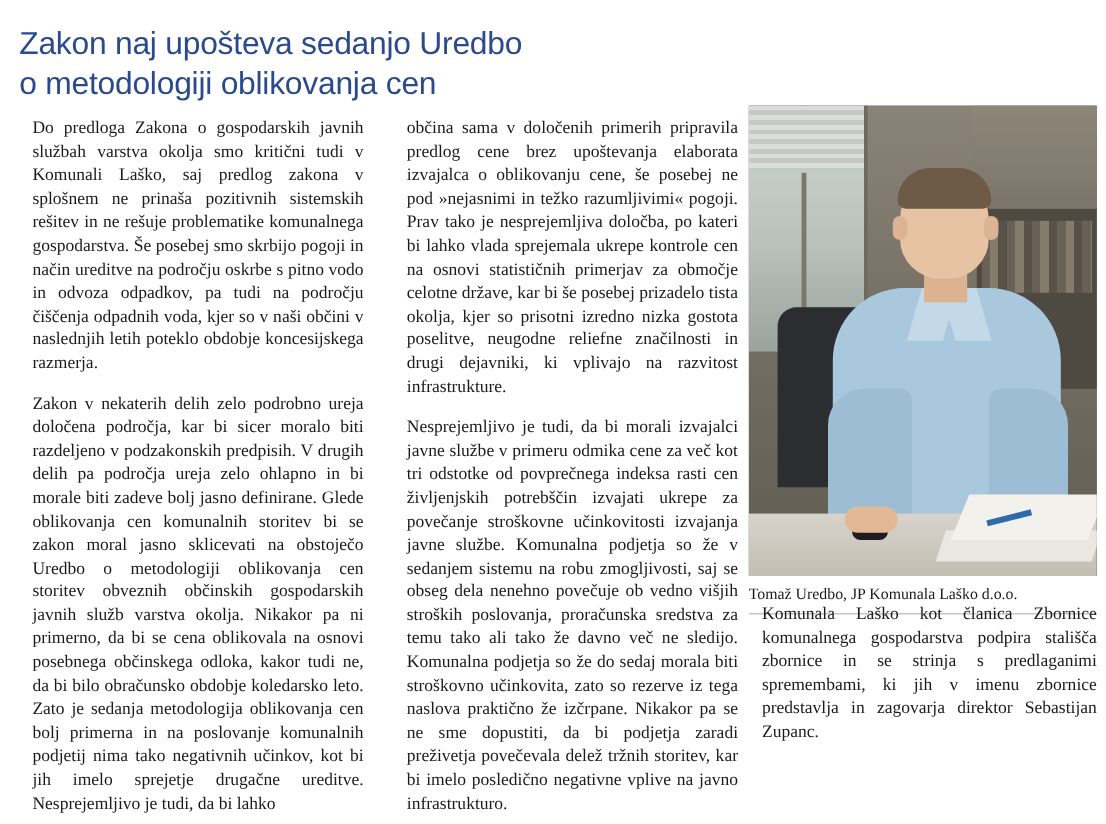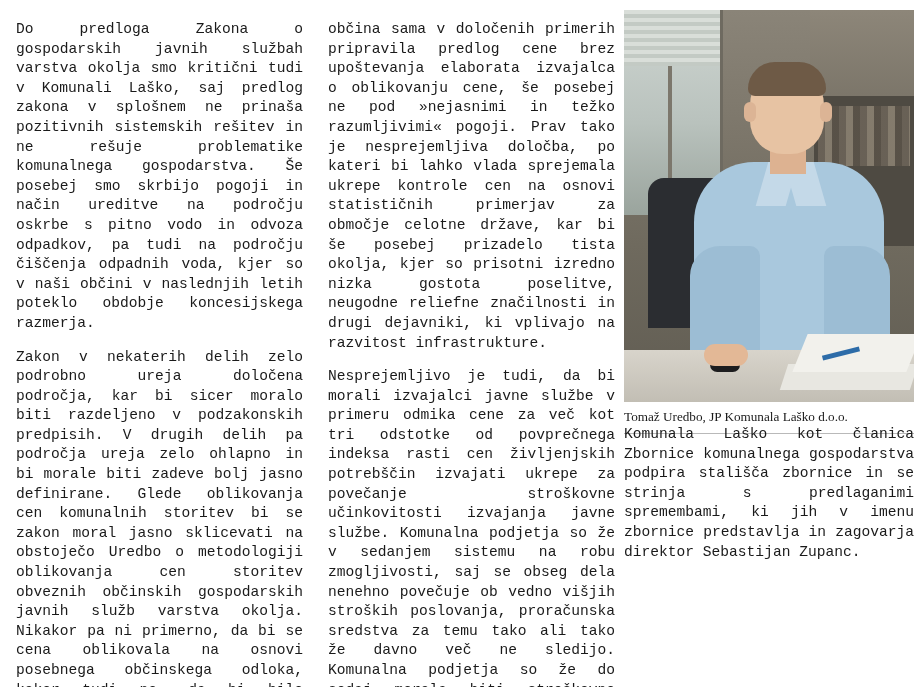--- a/index.html
+++ b/index.html
@@ -41,22 +41,21 @@
     position: absolute;
     top: 0;
     font-family: "Liberation Serif", serif;
     font-size: 14.6px;
     line-height: 19.6px;
     text-align: justify;
     color: #1a1a1a;
     hyphens: manual;
   }
   .col p {
-    margin: 0 0 14px 0;
-    font-family: Liberation Mono, monospace;
+    margin: 0 0 14px 11px;
   }
   .col-1 {
     left: 0px;
     width: 287px;
   }
   .col-2 {
     left: 312px;
     width: 287px;
   }
   .col-3 {
@@ -300,20 +299,22 @@
     height: 5px;
     background: #2d6ca8;
     transform: rotate(-14deg);
   }
 </style>
 </head>
 <body>
 
 <div class="page">
 
+  <h1 class="headline">Zakon naj upošteva sedanjo Uredbo
+o metodologiji oblikovanja cen</h1>
 
   <div class="columns">
 
     <div class="col col-1">
       <p>Do predloga Zakona o gospodarskih javnih službah varstva okolja smo kritični tudi v Komunali Laško, saj predlog zakona v splošnem ne prinaša pozitivnih sistemskih rešitev in ne rešuje problematike komunalnega gospodarstva. Še posebej smo skrbijo pogoji in način ureditve na področju oskrbe s pitno vodo in odvoza odpadkov, pa tudi na področju čiščenja odpadnih voda, kjer so v naši občini v naslednjih letih poteklo obdobje koncesijskega razmerja.</p>
       <p>Zakon v nekaterih delih zelo podrobno ureja določena področja, kar bi sicer moralo biti razdeljeno v podzakonskih predpisih. V drugih delih pa področja ureja zelo ohlapno in bi morale biti zadeve bolj jasno definirane. Glede oblikovanja cen komunalnih storitev bi se zakon moral jasno sklicevati na obstoječo Uredbo o metodologiji oblikovanja cen storitev obveznih občinskih gospodarskih javnih služb varstva okolja. Nikakor pa ni primerno, da bi se cena oblikovala na osnovi posebnega občinskega odloka, kakor tudi ne, da bi bilo obračunsko obdobje koledarsko leto. Zato je sedanja metodologija oblikovanja cen bolj primerna in na poslovanje komunalnih podjetij nima tako negativnih učinkov, kot bi jih imelo sprejetje drugačne ureditve. Nesprejemljivo je tudi, da bi lahko</p>
     </div>
 
     <div class="col col-2">
       <p>občina sama v določenih primerih pripravila predlog cene brez upoštevanja elaborata izvajalca o oblikovanju cene, še posebej ne pod »nejasnimi in težko razumljivimi« pogoji. Prav tako je nesprejemljiva določba, po kateri bi lahko vlada sprejemala ukrepe kontrole cen na osnovi statističnih primerjav za območje celotne države, kar bi še posebej prizadelo tista okolja, kjer so prisotni izredno nizka gostota poselitve, neugodne reliefne značilnosti in drugi dejavniki, ki vplivajo na razvitost infrastrukture.</p>

